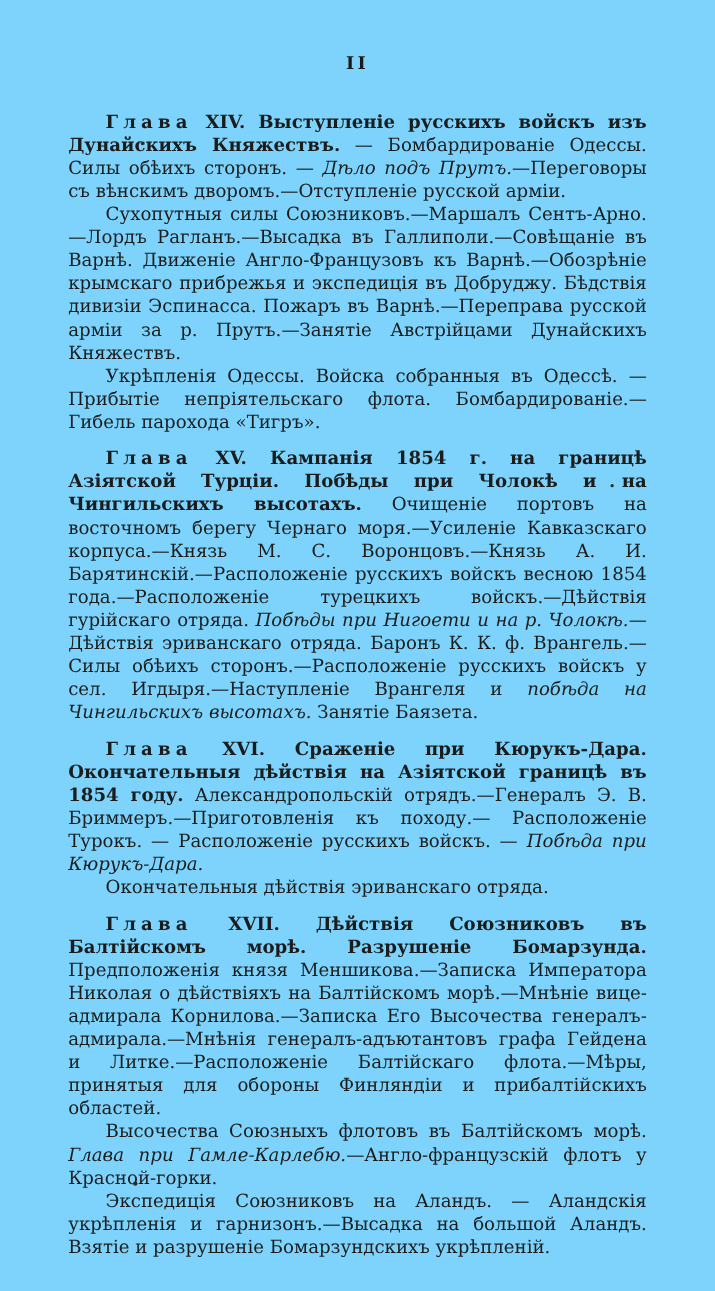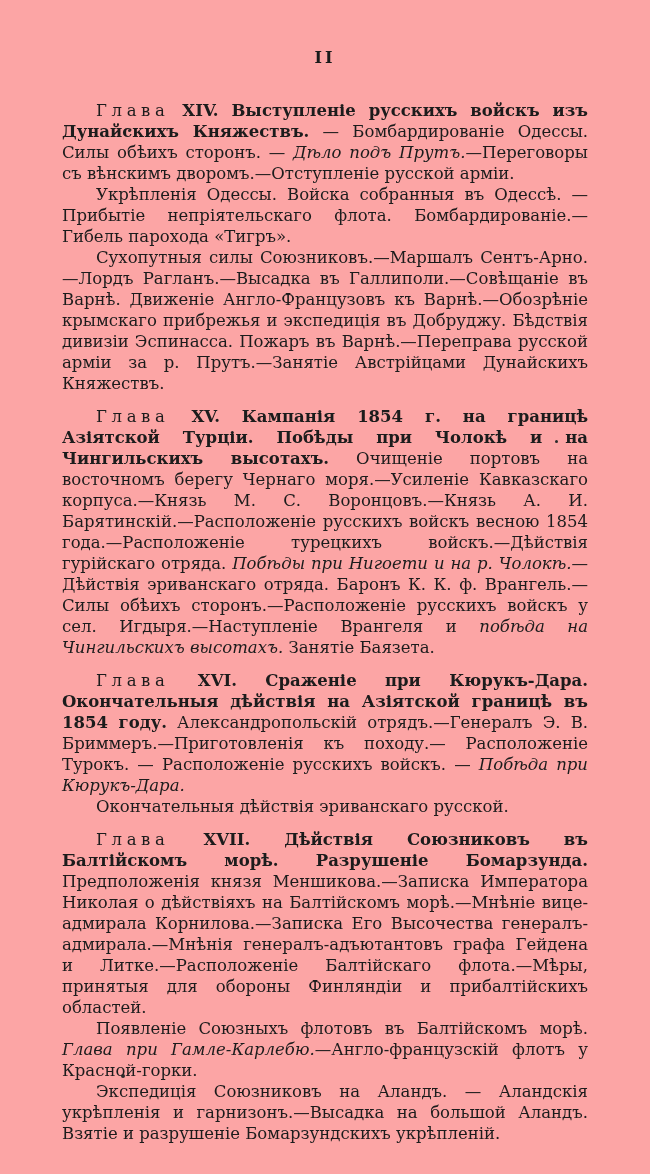--- a/index.html
+++ b/index.html
@@ -4,21 +4,21 @@
 <style>
   html, body {
     margin: 0;
     padding: 0;
     background: #ffffff;
   }
   .scan-page {
     position: relative;
     width: 650px;
     height: 1174px;
-    background: #fca5a5;
+    background: #7dd3fc;
     overflow: hidden;
     font-family: "DejaVu Serif", serif;
     color: #1c1c1c;
   }
   .page-number {
     position: absolute;
     top: 48px;
     left: 0;
     width: 650px;
     text-align: center;
@@ -37,21 +37,21 @@
     text-align: justify;
   }
   .para {
     margin: 0;
     text-indent: 34px;
   }
   .para.chapter {
     margin-top: 12px;
   }
   .seg-spaced {
-    font-weight: 400;
+    font-weight: 700;
     letter-spacing: 0.28em;
   }
   .seg-bold {
     font-weight: 700;
   }
   .seg-italic {
     font-style: italic;
   }
   .seg-normal {
     font-style: normal;
@@ -67,26 +67,26 @@
   .speck-3 { left: 121px; top: 1074px; width: 4px; height: 4px; }
 </style>
 </head>
 <body>
 
 <div class="scan-page">
   <div class="page-number">II</div>
 
   <div class="text-block">
       <p class="para chapter"><span class="seg-spaced">Глава</span><span class="seg-bold"> XIV. Выступленіе русскихъ войскъ изъ Дунайскихъ Княжествъ.</span><span class="seg-normal"> — Бомбардированіе Одессы. Силы обѣихъ сторонъ. — </span><span class="seg-italic">Дѣло подъ Прутъ.</span><span class="seg-normal">—Переговоры съ вѣнскимъ дворомъ.—Отступленіе русской арміи.</span></p>
+      <p class="para"><span class="seg-normal">Сухопутныя силы Союзниковъ.—Маршалъ Сентъ-Арно.—Лордъ Рагланъ.—Высадка въ Галлиполи.—Совѣщаніе въ Варнѣ. Движеніе Англо-Французовъ къ Варнѣ.—Обозрѣніе крымскаго прибрежья и экспедиція въ Добруджу. Бѣдствія дивизіи Эспинасса. Пожаръ въ Варнѣ.—Переправа русской арміи за р. Прутъ.—Занятіе Австрійцами Дунайскихъ Княжествъ.</span></p>
       <p class="para"><span class="seg-normal">Укрѣпленія Одессы. Войска собранныя въ Одессѣ. — Прибытіе непріятельскаго флота. Бомбардированіе.—Гибель парохода «Тигръ».</span></p>
-      <p class="para"><span class="seg-normal">Сухопутныя силы Союзниковъ.—Маршалъ Сентъ-Арно.—Лордъ Рагланъ.—Высадка въ Галлиполи.—Совѣщаніе въ Варнѣ. Движеніе Англо-Французовъ къ Варнѣ.—Обозрѣніе крымскаго прибрежья и экспедиція въ Добруджу. Бѣдствія дивизіи Эспинасса. Пожаръ въ Варнѣ.—Переправа русской арміи за р. Прутъ.—Занятіе Австрійцами Дунайскихъ Княжествъ.</span></p>
       <p class="para chapter"><span class="seg-spaced">Глава</span><span class="seg-bold"> XV. Кампанія 1854 г. на границѣ Азіятской Турціи. Побѣды при Чолокѣ и на Чингильскихъ высотахъ.</span><span class="seg-normal"> Очищеніе портовъ на восточномъ берегу Чернаго моря.—Усиленіе Кавказскаго корпуса.—Князь М. С. Воронцовъ.—Князь А. И. Барятинскій.—Расположеніе русскихъ войскъ весною 1854 года.—Расположеніе турецкихъ войскъ.—Дѣйствія гурійскаго отряда. </span><span class="seg-italic">Побѣды при Нигоети и на р. Чолокѣ.</span><span class="seg-normal">—Дѣйствія эриванскаго отряда. Баронъ К. К. ф. Врангель.—Силы обѣихъ сторонъ.—Расположеніе русскихъ войскъ у сел. Игдыря.—Наступленіе Врангеля и </span><span class="seg-italic">побѣда на Чингильскихъ высотахъ.</span><span class="seg-normal"> Занятіе Баязета.</span></p>
       <p class="para chapter"><span class="seg-spaced">Глава</span><span class="seg-bold"> XVI. Сраженіе при Кюрукъ-Дара. Окончательныя дѣйствія на Азіятской границѣ въ 1854 году.</span><span class="seg-normal"> Александропольскій отрядъ.—Генералъ Э. В. Бриммеръ.—Приготовленія къ походу.— Расположеніе Турокъ. — Расположеніе русскихъ войскъ. — </span><span class="seg-italic">Побѣда при Кюрукъ-Дара.</span></p>
-      <p class="para"><span class="seg-normal">Окончательныя дѣйствія эриванскаго русской.</span></p>
+      <p class="para"><span class="seg-normal">Окончательныя дѣйствія эриванскаго отряда.</span></p>
       <p class="para chapter"><span class="seg-spaced">Глава</span><span class="seg-bold"> XVII. Дѣйствія Союзниковъ въ Балтійскомъ морѣ. Разрушеніе Бомарзунда.</span><span class="seg-normal"> Предположенія князя Меншикова.—Записка Императора Николая о дѣйствіяхъ на Балтійскомъ морѣ.—Мнѣніе вице-адмирала Корнилова.—Записка Его Высочества генералъ-адмирала.—Мнѣнія генералъ-адъютантовъ графа Гейдена и Литке.—Расположеніе Балтійскаго флота.—Мѣры, принятыя для обороны Финляндіи и прибалтійскихъ областей.</span></p>
-      <p class="para"><span class="seg-normal">Появленіе Союзныхъ флотовъ въ Балтійскомъ морѣ. </span><span class="seg-italic">Глава при Гамле-Карлебю.</span><span class="seg-normal">—Англо-французскій флотъ у Красной-горки.</span></p>
+      <p class="para"><span class="seg-normal">Высочества Союзныхъ флотовъ въ Балтійскомъ морѣ. </span><span class="seg-italic">Глава при Гамле-Карлебю.</span><span class="seg-normal">—Англо-французскій флотъ у Красной-горки.</span></p>
       <p class="para"><span class="seg-normal">Экспедиція Союзниковъ на Аландъ. — Аландскія укрѣпленія и гарнизонъ.—Высадка на большой Аландъ. Взятіе и разрушеніе Бомарзундскихъ укрѣпленій.</span></p>
     </div>
 
   <span class="scan-speck speck-1"></span>
   <span class="scan-speck speck-2"></span>
   <span class="scan-speck speck-3"></span>
 </div>
 
 </body></html>

